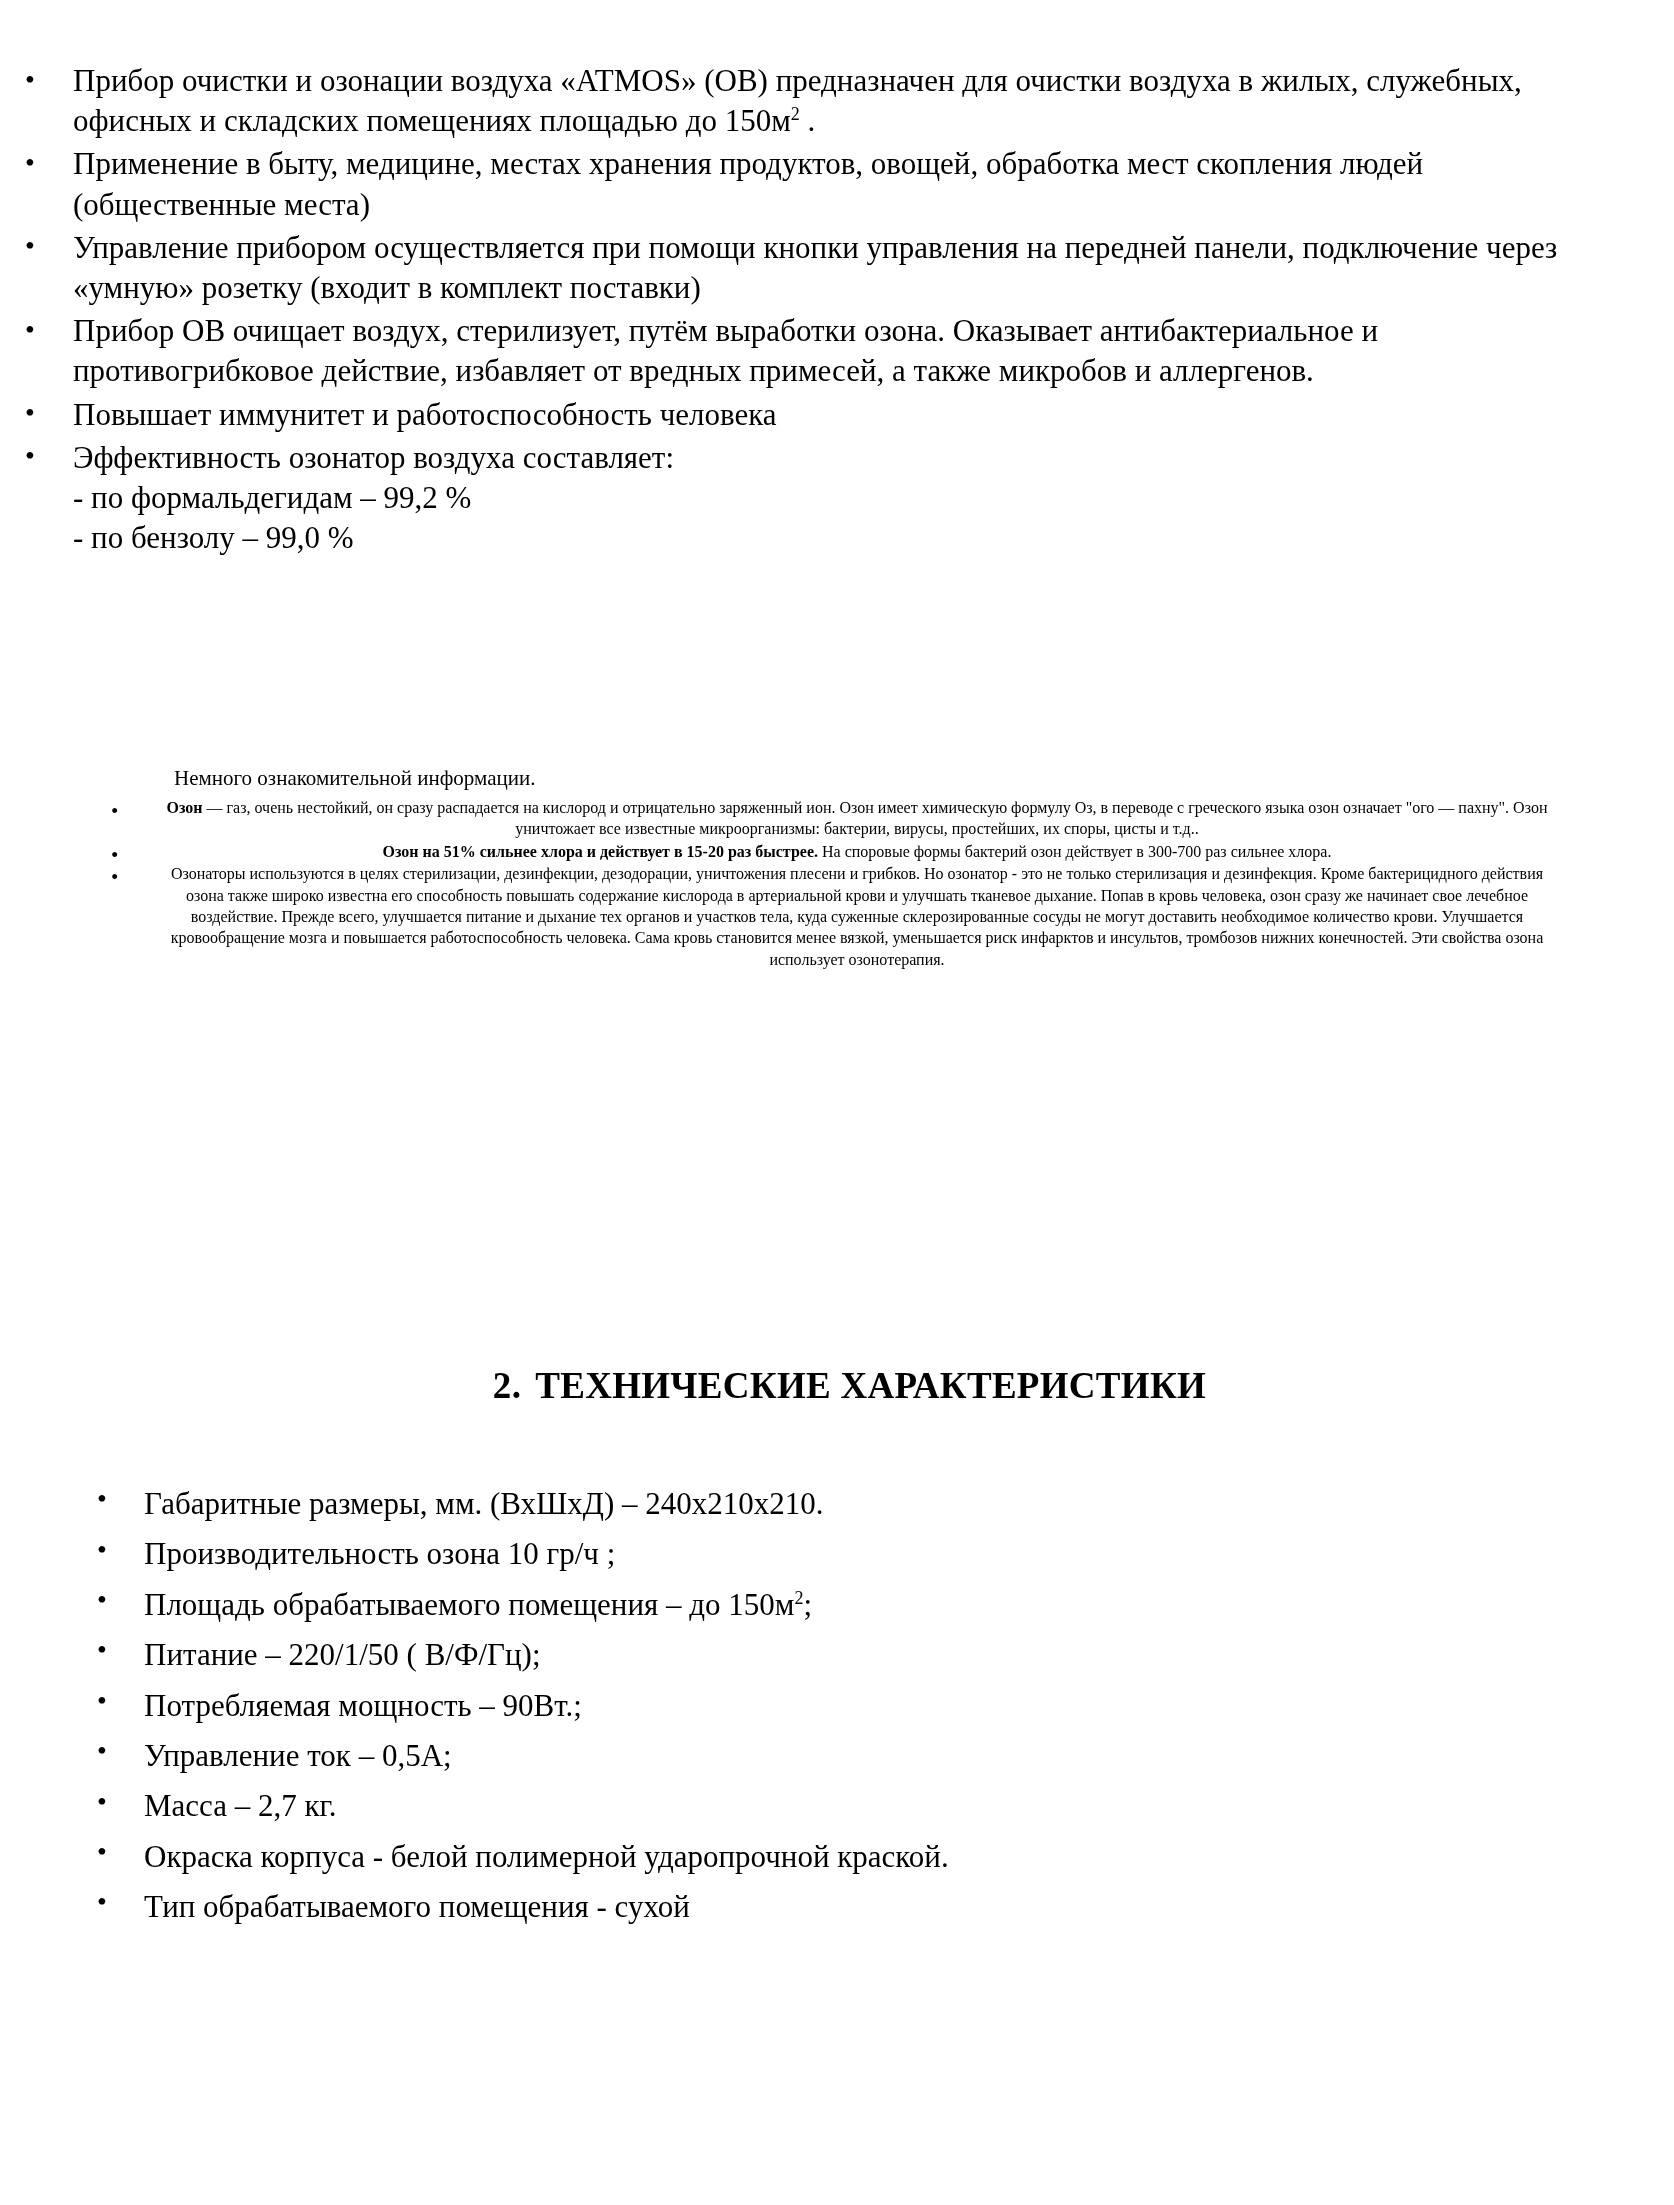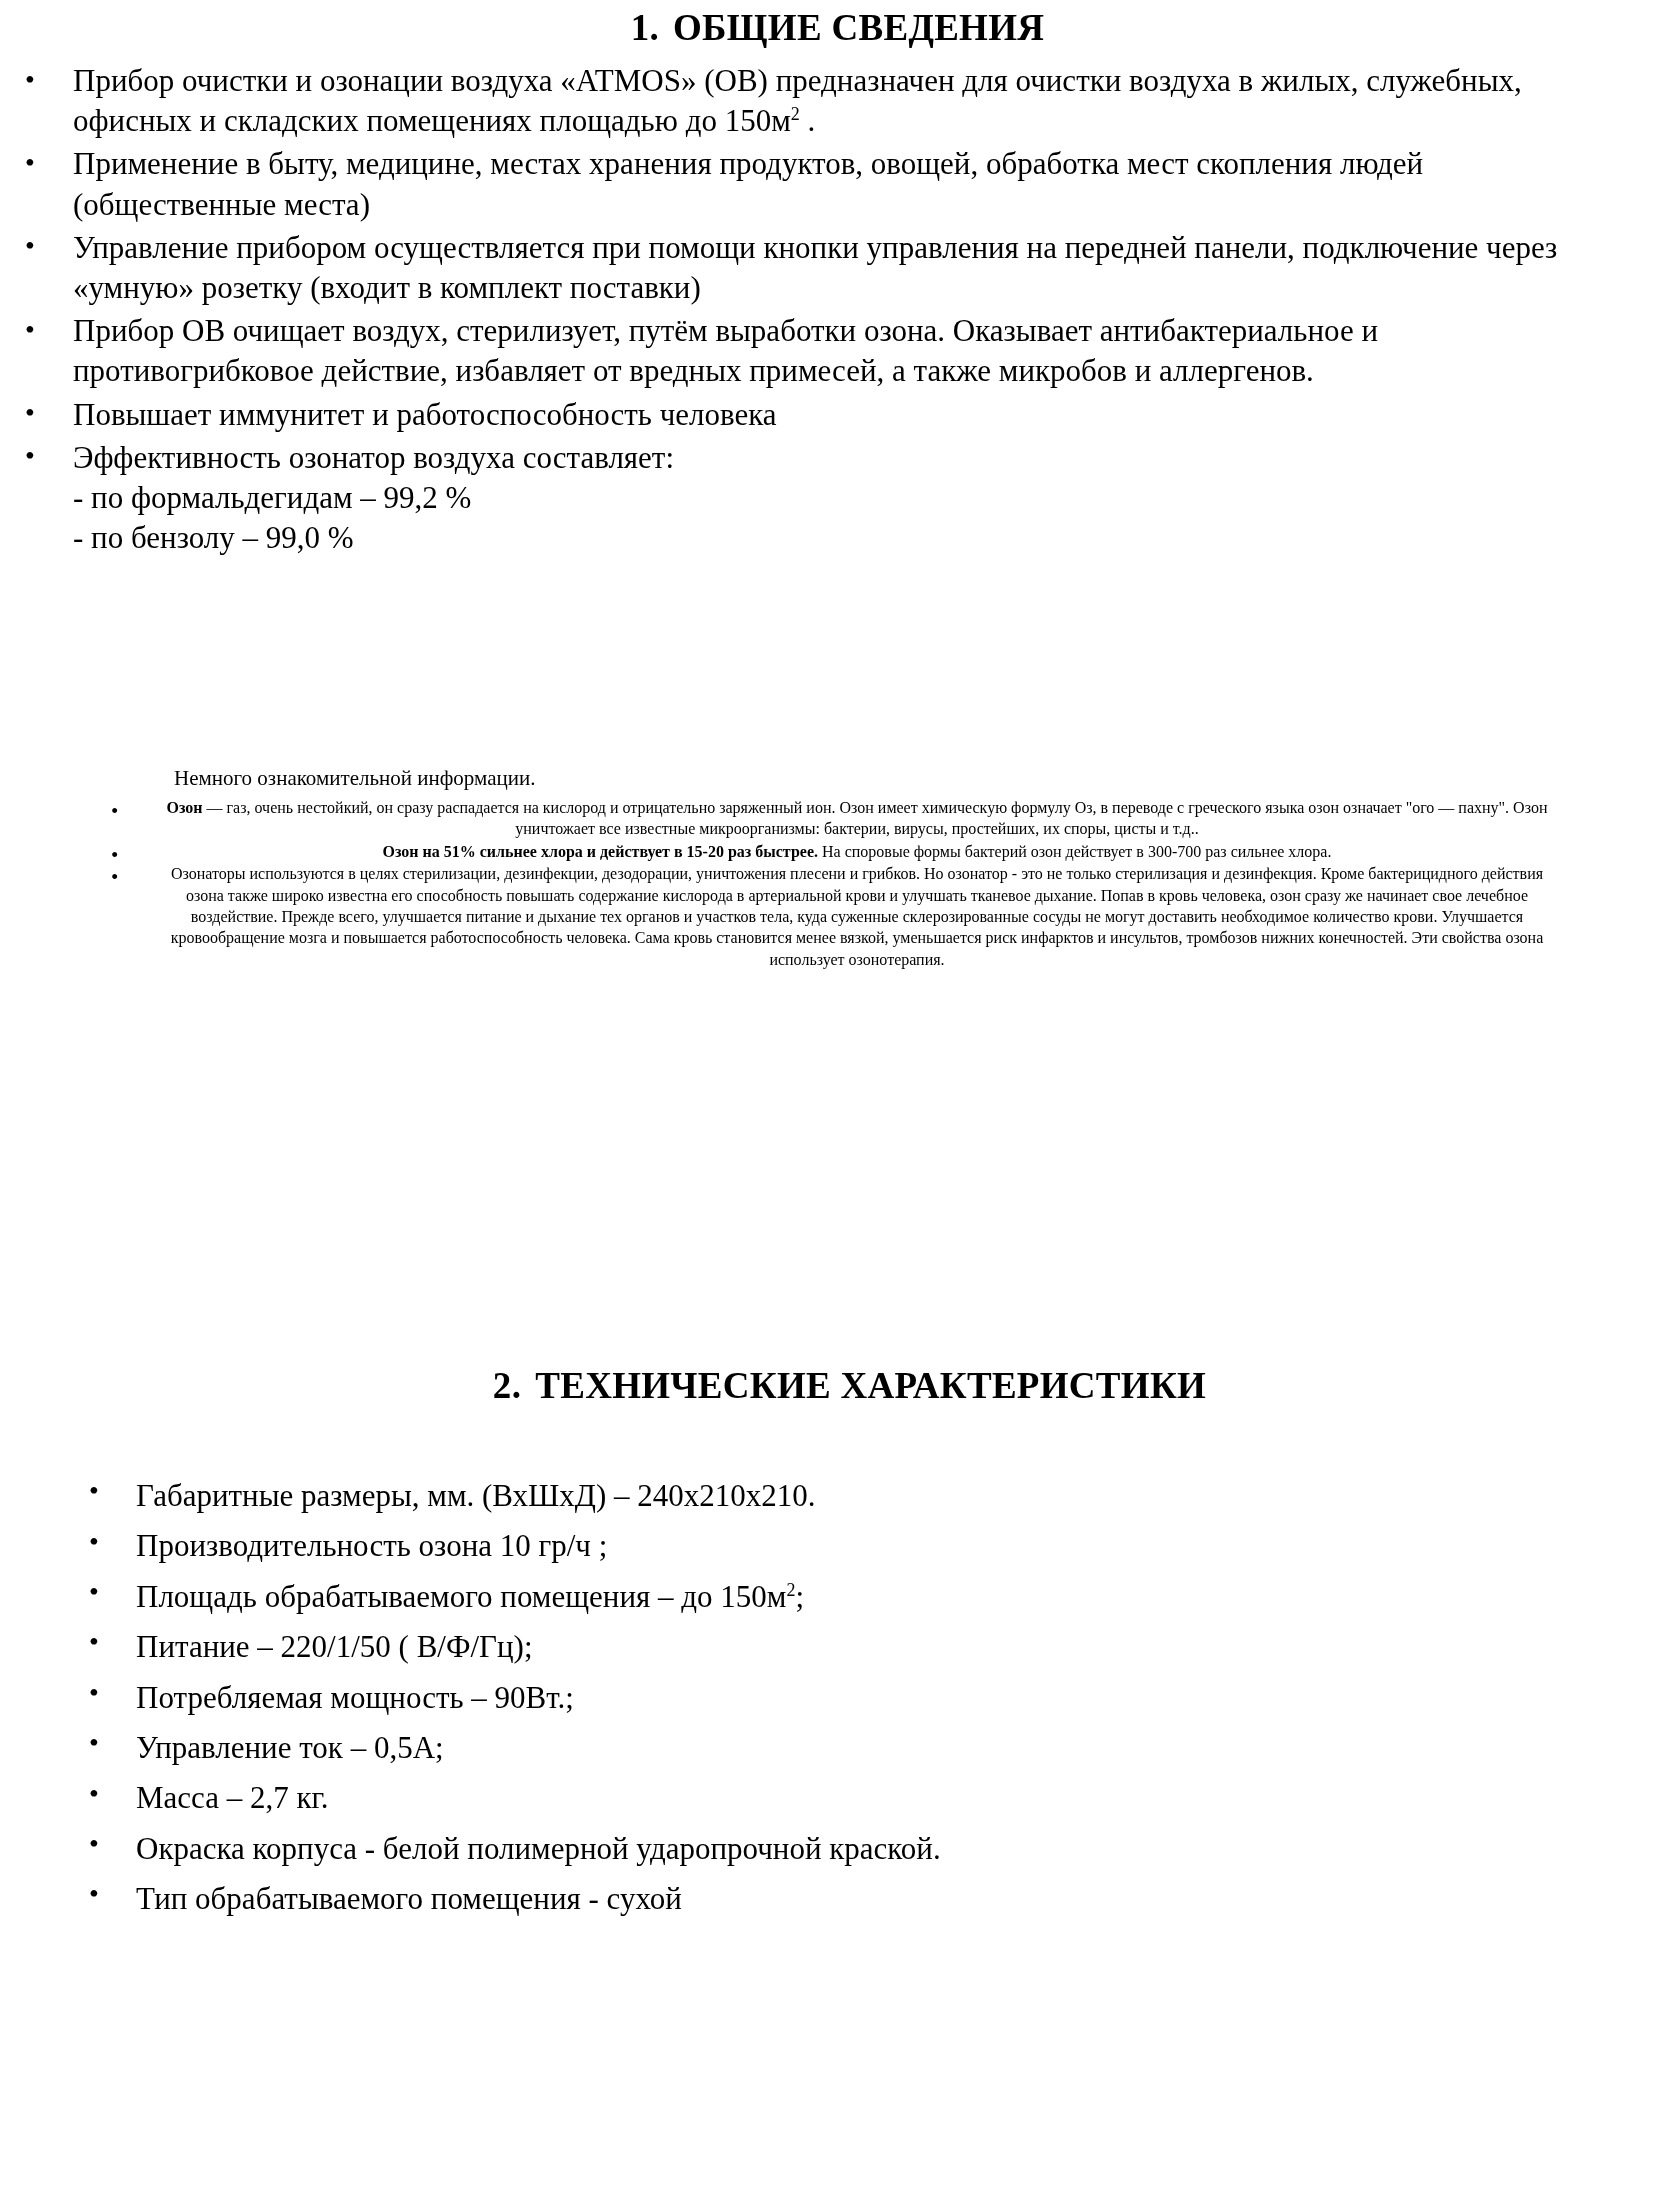--- a/index.html
+++ b/index.html
@@ -122,21 +122,21 @@
   }
   .info-list b { font-weight: bold; }
   .info-list .bi { font-weight: bold; }
 
   
   .spec-list {
     position: absolute;
     left: 0;
     top: 1480px;
     width: 1591px;
-    margin: 0;
+    margin: 8px;
     padding: 0;
     list-style: none;
   }
   .spec-list > li {
     position: relative;
     padding-left: 136px;
     font-size: 31px;
     line-height: 1.0;
     margin: 0 0 19.4px 0;
   }
@@ -146,25 +146,20 @@
     left: 89px;
     top: -2.8px;
     font-size: 28px;
   }
 </style>
 </head>
 <body>
 
 <div class="page">
 
-  <div class="heading-1-wrap">
-    <h1 class="section-heading">
-      <span class="heading-num">1.</span><span>ОБЩИЕ СВЕДЕНИЯ</span>
-    </h1>
-  </div>
 
   <ul class="main-list">
 
     <li>
       <span>Прибор очистки и озонации воздуха «ATMOS» (ОВ)   предназначен для очистки воздуха в жилых, служебных,  офисных и складских помещениях площадью до 150м</span><sup class="sq">2</sup><span> .</span>
     </li>
 
     <li>
       <span>Применение в быту, медицине, местах хранения продуктов, овощей, обработка мест скопления людей (общественные места)</span>
     </li>

